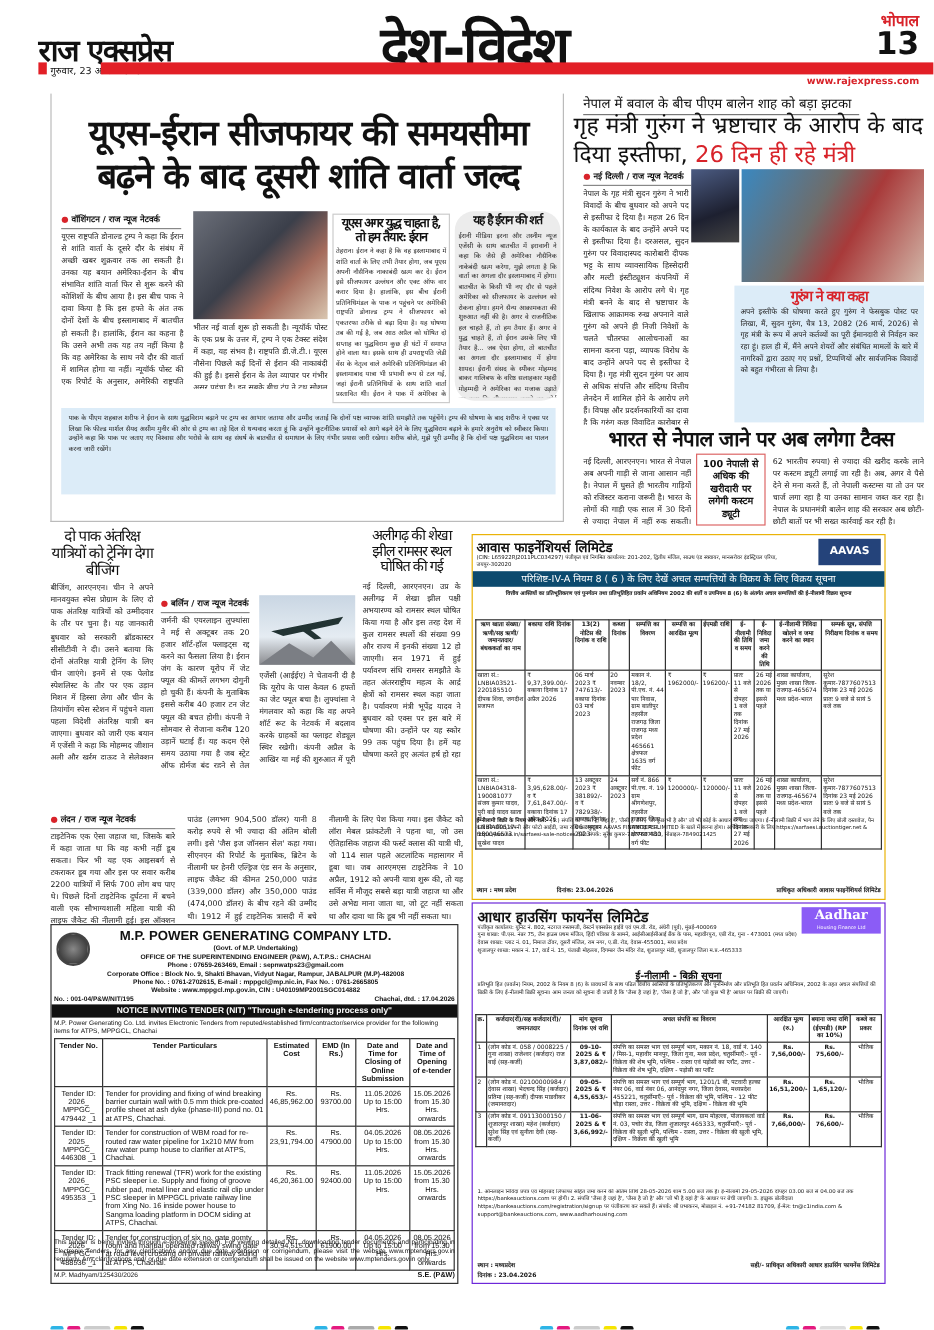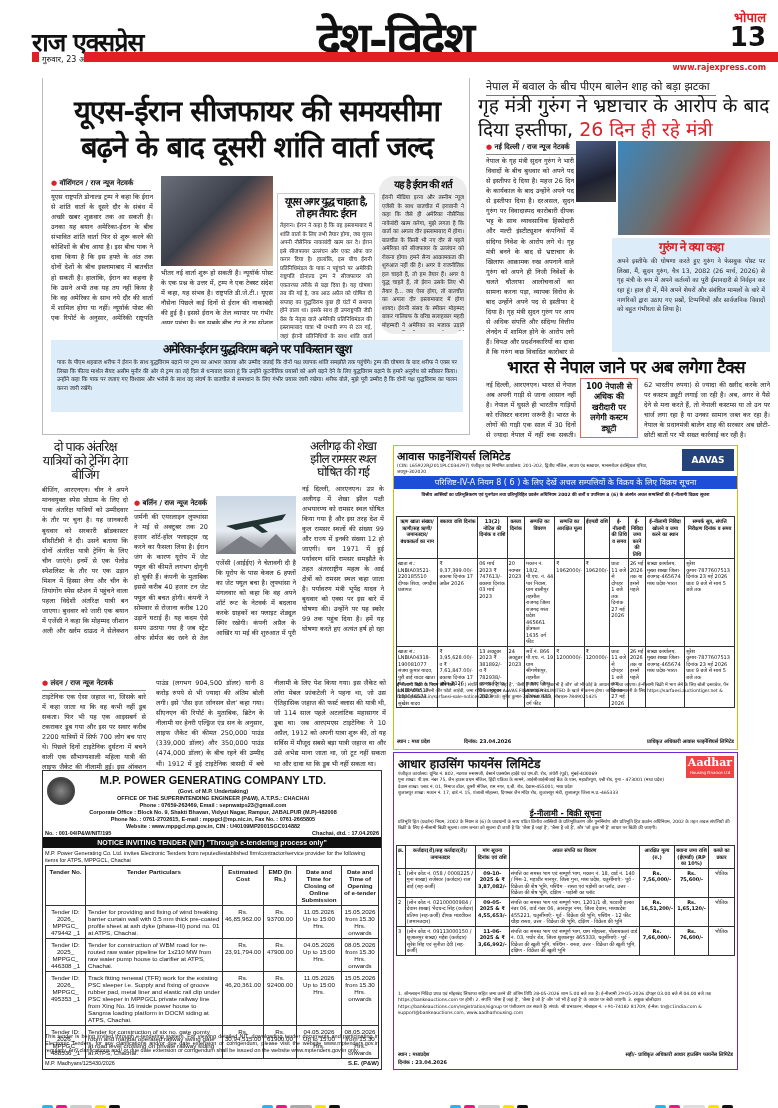--- a/index.html
+++ b/index.html
@@ -40,30 +40,29 @@
 <div class="abs redbar"></div>
 <div class="abs site">www.rajexpress.com</div>
 
 <div class="abs" style="left:42px;top:78px;width:428px;height:357px;border:1px solid #bbb;border-top:none;">
   <div class="abs headline" style="left:0;top:18px;width:428px;font-size:29px;">यूएस-ईरान सीजफायर की समयसीमा</div>
   <div class="abs headline" style="left:0;top:54px;width:428px;font-size:29px;">बढ़ने के बाद दूसरी शांति वार्ता जल्द</div>
   <div class="abs byline" style="left:8px;top:100px;width:100px;">वॉशिंगटन / राज न्यूज नेटवर्क</div>
   <div class="abs txt" style="left:8px;top:114px;width:102px;height:130px;">यूएस राष्ट्रपति डोनाल्ड ट्रम्प ने कहा कि ईरान से शांति वार्ता के दूसरे दौर के संबंध में अच्छी खबर शुक्रवार तक आ सकती है। उनका यह बयान अमेरिका-ईरान के बीच संभावित शांति वार्ता फिर से शुरू करने की कोशिशों के बीच आया है। इस बीच पाक ने दावा किया है कि इस हफ्ते के अंत तक दोनों देशों के बीच इस्लामाबाद में बातचीत हो सकती है। हालांकि, ईरान का कहना है कि उसने अभी तक यह तय नहीं किया है कि वह अमेरिका के साथ नये दौर की वार्ता में शामिल होगा या नहीं। न्यूयॉर्क पोस्ट की एक रिपोर्ट के अनुसार, अमेरिकी राष्ट्रपति डोनाल्ड ट्रम्प और पाक के सूत्रों ने संकेत दिया है कि शुक्रवार तक बातचीत के पुनः शुरू होने पर अच्छी खबर आ सकती है। इस्लामाबाद के अधिकारियों ने संकेत दिया कि तेहरान के साथ चल रहे मध्यस्थता प्रयासों से अगले 36 से 72 घंटों के</div>
   <div class="abs photo" style="left:118px;top:98px;width:112px;height:90px;"></div>
   <div class="abs txt" style="left:118px;top:190px;width:112px;height:56px;">भीतर नई वार्ता शुरू हो सकती है। न्यूयॉर्क पोस्ट के एक प्रश्न के उत्तर में, ट्रम्प ने एक टेक्स्ट संदेश में कहा, यह संभव है। राष्ट्रपति डी.जे.टी.। यूएस नौसेना पिछले कई दिनों से ईरान की नाकाबंदी की हुई है। इससे ईरान के तेल व्यापार पर गंभीर असर पहुंचा है। इन सबके बीच ट्रंप ने ट्रुथ सोशल पर लिखा, ईरान आर्थिक रूप से ढह रहा है! वे चाहते हैं कि होर्मुज जलडमरूमध्य को तुरंत खोल दिया जाए - वे पैसे के लिए तरस रहे हैं।</div>
-  <div class="abs" style="left:234px;top:115px;width:98px;height:158px;border:1px solid #ccc;padding:2px;">
+  <div class="abs" style="left:234px;top:100px;width:98px;height:158px;border:1px solid #ccc;padding:2px;">
     <div class="headline" style="font-size:10.5px;">यूएस अगर युद्ध चाहता है, तो हम तैयार: ईरान</div>
     <div class="txt" style="height:128px;margin-top:2px;font-size:5.5px;">तेहरान। ईरान ने कहा है कि वह इस्लामाबाद में शांति वार्ता के लिए तभी तैयार होगा, जब यूएस अपनी नौसैनिक नाकाबंदी खत्म कर दे। ईरान इसे सीजफायर उल्लंघन और एक्ट ऑफ वार करार दिया है। हालांकि, इस बीच ईरानी प्रतिनिधिमंडल के पाक न पहुंचने पर अमेरिकी राष्ट्रपति डोनाल्ड ट्रम्प ने सीजफायर को एकतरफा तरीके से बढ़ा दिया है। यह घोषणा तब की गई है, जब आठ अप्रैल को घोषित दो सप्ताह का युद्धविराम कुछ ही घंटों में समाप्त होने वाला था। इसके साथ ही उपराष्ट्रपति जेडी वेंस के नेतृत्व वाले अमेरिकी प्रतिनिधिमंडल की इस्लामाबाद यात्रा भी प्रभावी रूप से टल गई, जहां ईरानी प्रतिनिधियों के साथ शांति वार्ता प्रस्तावित थी। ईरान ने पाक में अमेरिका के साथ होने वाली दूसरे चरण की शांति वार्ता में शामिल होने के लिए एक शर्त रखी है। यूएस में ईरान के दूत अमीर सईद इरावानी ने कहा है कि वार्ता पाक की राजधानी में तभी होगी, जब अमेरिका ईरानी बंदरगाहों पर अपनी नाकाबंदी खत्म कर देगा। उनकी यह बयान तब आया है, जब ट्रम्प ने इस उम्मीद के साथ सीजफायर बढ़ाया है कि तेहरान इस संघर्ष को हमेशा के लिए खत्म करने का प्रस्ताव देगा। ईरानी दूत ने कहा कि अमेरिका को सीजफायर के उल्लंघन तुरंत रोकना चाहिए।</div>
   </div>
   <div class="abs box-grey" style="left:336px;top:98px;width:88px;height:158px;padding:3px;border-radius:16px;">
     <div class="headline" style="font-size:10px;">यह है ईरान की शर्त</div>
     <div class="txt" style="height:138px;margin-top:3px;font-size:5.5px;">ईरानी मीडिया इरना और तस्नीम न्यूज एजेंसी के साथ बातचीत में इरावानी ने कहा कि जैसे ही अमेरिका नौसैनिक नाकेबंदी खत्म करेगा, मुझे लगता है कि वार्ता का अगला दौर इस्लामाबाद में होगा। बातचीत के किसी भी नए दौर से पहले अमेरिका को सीजफायर के उल्लंघन को रोकना होगा। हमने सैन्य आक्रामकता की शुरुआत नहीं की है। अगर वे राजनीतिक हल चाहते हैं, तो हम तैयार हैं। अगर वे युद्ध चाहते हैं, तो ईरान उसके लिए भी तैयार है... जब ऐसा होगा, तो बातचीत का अगला दौर इस्लामाबाद में होगा शायद। ईरानी संसद के स्पीकर मोहम्मद बाकर गालिबफ के वरिष्ठ सलाहकार महदी मोहम्मदी ने अमेरिका का मजाक उड़ाते हुए कहा कि सीजफायर बढ़ाने का कोई मतलब नहीं है, क्योंकि हारने वाला पक्ष अपनी शर्तें नहीं थोप सकता। उन्होंने सीजफायर बढ़ाने को अचानक हमला करने के लिए समय निकालने की एक चाल बताया।</div>
   </div>
   <div class="abs box-blue" style="left:8px;top:262px;width:412px;height:72px;padding:3px 6px;">
-    <div class="headline" style="font-size:12px;">अमेरिका-ईरान युद्धविराम बढ़ने पर पाकिस्तान खुश</div>
     <div class="txt" style="height:50px;margin-top:2px;font-size:5.5px;">पाक के पीएम शहबाज शरीफ ने ईरान के साथ युद्धविराम बढ़ाने पर ट्रम्प का आभार जताया और उम्मीद जताई कि दोनों पक्ष व्यापक शांति समझौते तक पहुंचेंगे। ट्रम्प की घोषणा के बाद शरीफ ने एक्स पर लिखा कि फील्ड मार्शल सैयद असीम मुनीर की ओर से ट्रम्प का तहे दिल से धन्यवाद करता हूं कि उन्होंने कूटनीतिक प्रयासों को आगे बढ़ने देने के लिए युद्धविराम बढ़ाने के हमारे अनुरोध को स्वीकार किया। उन्होंने कहा कि पाक पर जताए गए विश्वास और भरोसे के साथ वह संघर्ष के बातचीत से समाधान के लिए गंभीर प्रयास जारी रखेगा। शरीफ बोले, मुझे पूरी उम्मीद है कि दोनों पक्ष युद्धविराम का पालन करना जारी रखेंगे।</div>
   </div>
 </div>
 
 <div class="abs" style="left:478px;top:78px;width:296px;height:360px;">
   <div class="abs kicker" style="left:8px;top:0;width:230px;font-size:11px;">नेपाल में बवाल के बीच पीएम बालेन शाह को बड़ा झटका</div>
   <div class="abs" style="left:0;top:16px;width:296px;font-size:19px;line-height:1.25;font-family:'DejaVu Sans',sans-serif;">
     <span>गृह मंत्री गुरुंग ने भ्रष्टाचार के आरोप के बाद दिया इस्तीफा,</span>
     <span class="red">26 दिन ही रहे मंत्री</span>
   </div>
@@ -170,21 +169,21 @@
   </table>
   <div class="abs" style="left:2px;top:262px;width:334px;font-size:5.5px;line-height:1.3;text-align:justify;">This tender is being invited through e-tendering system. For viewing detailed NIT, downloading tender documents and participating in Electronic Tenders, for any clarifications and/or due date extension or corrigendum, please visit the website www.mptenders.gov.in regularly. Any clarifications and/ or due date extension or corrigendum shall be issued on the website www.mptenders.gov.in only.</div>
   <div class="abs" style="left:2px;top:289px;font-size:5.5px;">M.P. Madhyam/125430/2026</div>
   <div class="abs" style="right:2px;top:289px;font-size:6px;font-weight:bold;">S.E. (P&amp;W)</div>
 </div>
 
 <div class="abs" style="left:393px;top:445px;width:345px;height:305px;border:1px solid #eab308;">
   <div class="abs" style="left:3px;top:2px;font-size:11px;font-weight:bold;font-family:'DejaVu Serif',serif;">आवास फाइनेंशियर्स लिमिटेड</div>
   <div class="abs" style="left:3px;top:17px;width:260px;font-size:4.5px;line-height:1.3;">(CIN: L65922RJ2011PLC034297) पंजीकृत एवं निगमित कार्यालय: 201-202, द्वितीय मंजिल, साउथ एंड स्क्वायर, मानसरोवर इंडस्ट्रियल एरिया, जयपुर-302020</div>
   <div class="abs" style="right:3px;top:3px;width:52px;height:22px;background:#24437a;color:#fff;font-size:9px;font-weight:bold;text-align:center;line-height:22px;">AAVAS</div>
-  <div class="abs" style="left:0;top:30px;width:343px;height:13px;background:#1d4ed8;color:#fff;text-align:center;font-size:8px;line-height:13px;">परिशिष्ट-IV-A नियम 8 ( 6 ) के लिए देखें अचल सम्पत्तियों के विक्रय के लिए विक्रय सूचना</div>
+  <div class="abs" style="left:0;top:30px;width:343px;height:13px;background:#0c4a6e;color:#fff;text-align:center;font-size:8px;line-height:13px;">परिशिष्ट-IV-A नियम 8 ( 6 ) के लिए देखें अचल सम्पत्तियों के विक्रय के लिए विक्रय सूचना</div>
   <div class="abs" style="left:3px;top:45px;width:337px;font-size:4.5px;font-weight:bold;text-align:center;">वित्तीय आस्तियों का प्रतिभूतिकरण एवं पुनर्गठन तथा प्रतिभूतिहित प्रवर्तन अधिनियम 2002 की शर्तों व उपनियम 8 (6) के अंतर्गत अचल सम्पत्तियों की ई-नीलामी विक्रय सूचना</div>
   <table class="abs ad" style="left:2px;top:70px;width:339px;">
     <thead>
       <tr>
         <th>ऋण खाता संख्या/ऋणी/सह ऋणी/जमानतदार/बंधककर्ता का नाम</th>
         <th>बकाया राशि दिनांक</th>
         <th>13(2) नोटिस की दिनांक व राशि</th>
         <th>कब्जा दिनांक</th>
         <th>सम्पत्ति का विवरण</th>
         <th>सम्पत्ति का आरक्षित मूल्य</th>
@@ -228,21 +227,21 @@
     <b>ई-नीलामी बिक्री के नियम और शर्तें:-</b>
     <span>(1.) संपत्ति को 'जैसी है, जहां है', 'जैसी है जैसे', 'जो कुछ भी है और' जो भी कोई के आधार पर बेचा जाएगा। ई-नीलामी बिक्री में भाग लेने के लिए बोली दस्तावेज, पैन कार्ड की प्रतियां, कंपनी और फोटो आईडी, जमा राशि का भुगतान AAVAS FINANCIERS LIMITED के खाते में करना होगा। अधिक जानकारी के लिए https://sarfaesi.auctiontiger.net &amp; https://aavas.in/sarfaesi-sale-notices देखें। संपर्क: सुरेश कुमार-7877607513, मोबाइल-7849021425</span>
   </div>
   <div class="abs" style="left:3px;top:292px;font-size:5px;font-weight:bold;">स्थान : मध्य प्रदेश</div>
   <div class="abs" style="left:70px;top:292px;font-size:5px;font-weight:bold;">दिनांक: 23.04.2026</div>
   <div class="abs" style="right:3px;top:292px;font-size:5px;font-weight:bold;">प्राधिकृत अधिकारी आवास फाइनेंशियर्स लिमिटेड</div>
 </div>
 
 <div class="abs" style="left:393px;top:752px;width:345px;height:318px;border:1px solid #6d28d9;">
   <div class="abs" style="left:4px;top:2px;font-size:12px;font-weight:bold;">आधार हाउसिंग फायनेंस लिमिटेड</div>
-  <div class="abs" style="right:3px;top:3px;width:48px;height:22px;background:#ef4444;color:#fff;text-align:center;">
+  <div class="abs" style="right:3px;top:3px;width:66px;height:22px;background:#8b5cf6;color:#fff;text-align:center;">
     <div style="font-size:11px;font-weight:bold;font-family:'DejaVu Serif',serif;line-height:14px;">Aadhar</div>
     <div style="font-size:4px;">Housing Finance Ltd</div>
   </div>
   <div class="abs" style="left:4px;top:18px;width:270px;font-size:4.5px;line-height:1.4;">
     <div>पंजीकृत कार्यालय: यूनिट नं. 802, नटराज रुस्तमजी, वेस्टर्न एक्सप्रेस हाईवे एवं एम.वी. रोड, अंधेरी (पूर्व), मुंबई-400069</div>
     <div>गुना शाखा: पी.एस. नंबर 75, जैन हाउस प्रथम मंजिल, हिंदी पत्रिका के सामने, आईसीआईसीआई बैंक के पास, महावीरपुरा, एबी रोड, गुना - 473001 (मध्य प्रदेश)</div>
     <div>देवास शाखा: प्लाट नं. 01, निमाज टॉवर, दूसरी मंजिल, राम नगर, ए.बी. रोड, देवास-455001, मध्य प्रदेश</div>
     <div>शुजालपुर शाखा: मकान नं. 17, वार्ड नं. 15, पंजाबी मोहल्ला, दिगम्बर जैन मंदिर रोड, शुजालपुर मंडी, शुजालपुर जिला म.प्र.-465333</div>
   </div>
   <div class="abs" style="left:0;top:54px;width:343px;text-align:center;font-size:8px;font-weight:bold;text-decoration:underline;">ई-नीलामी - बिक्री सूचना</div>

